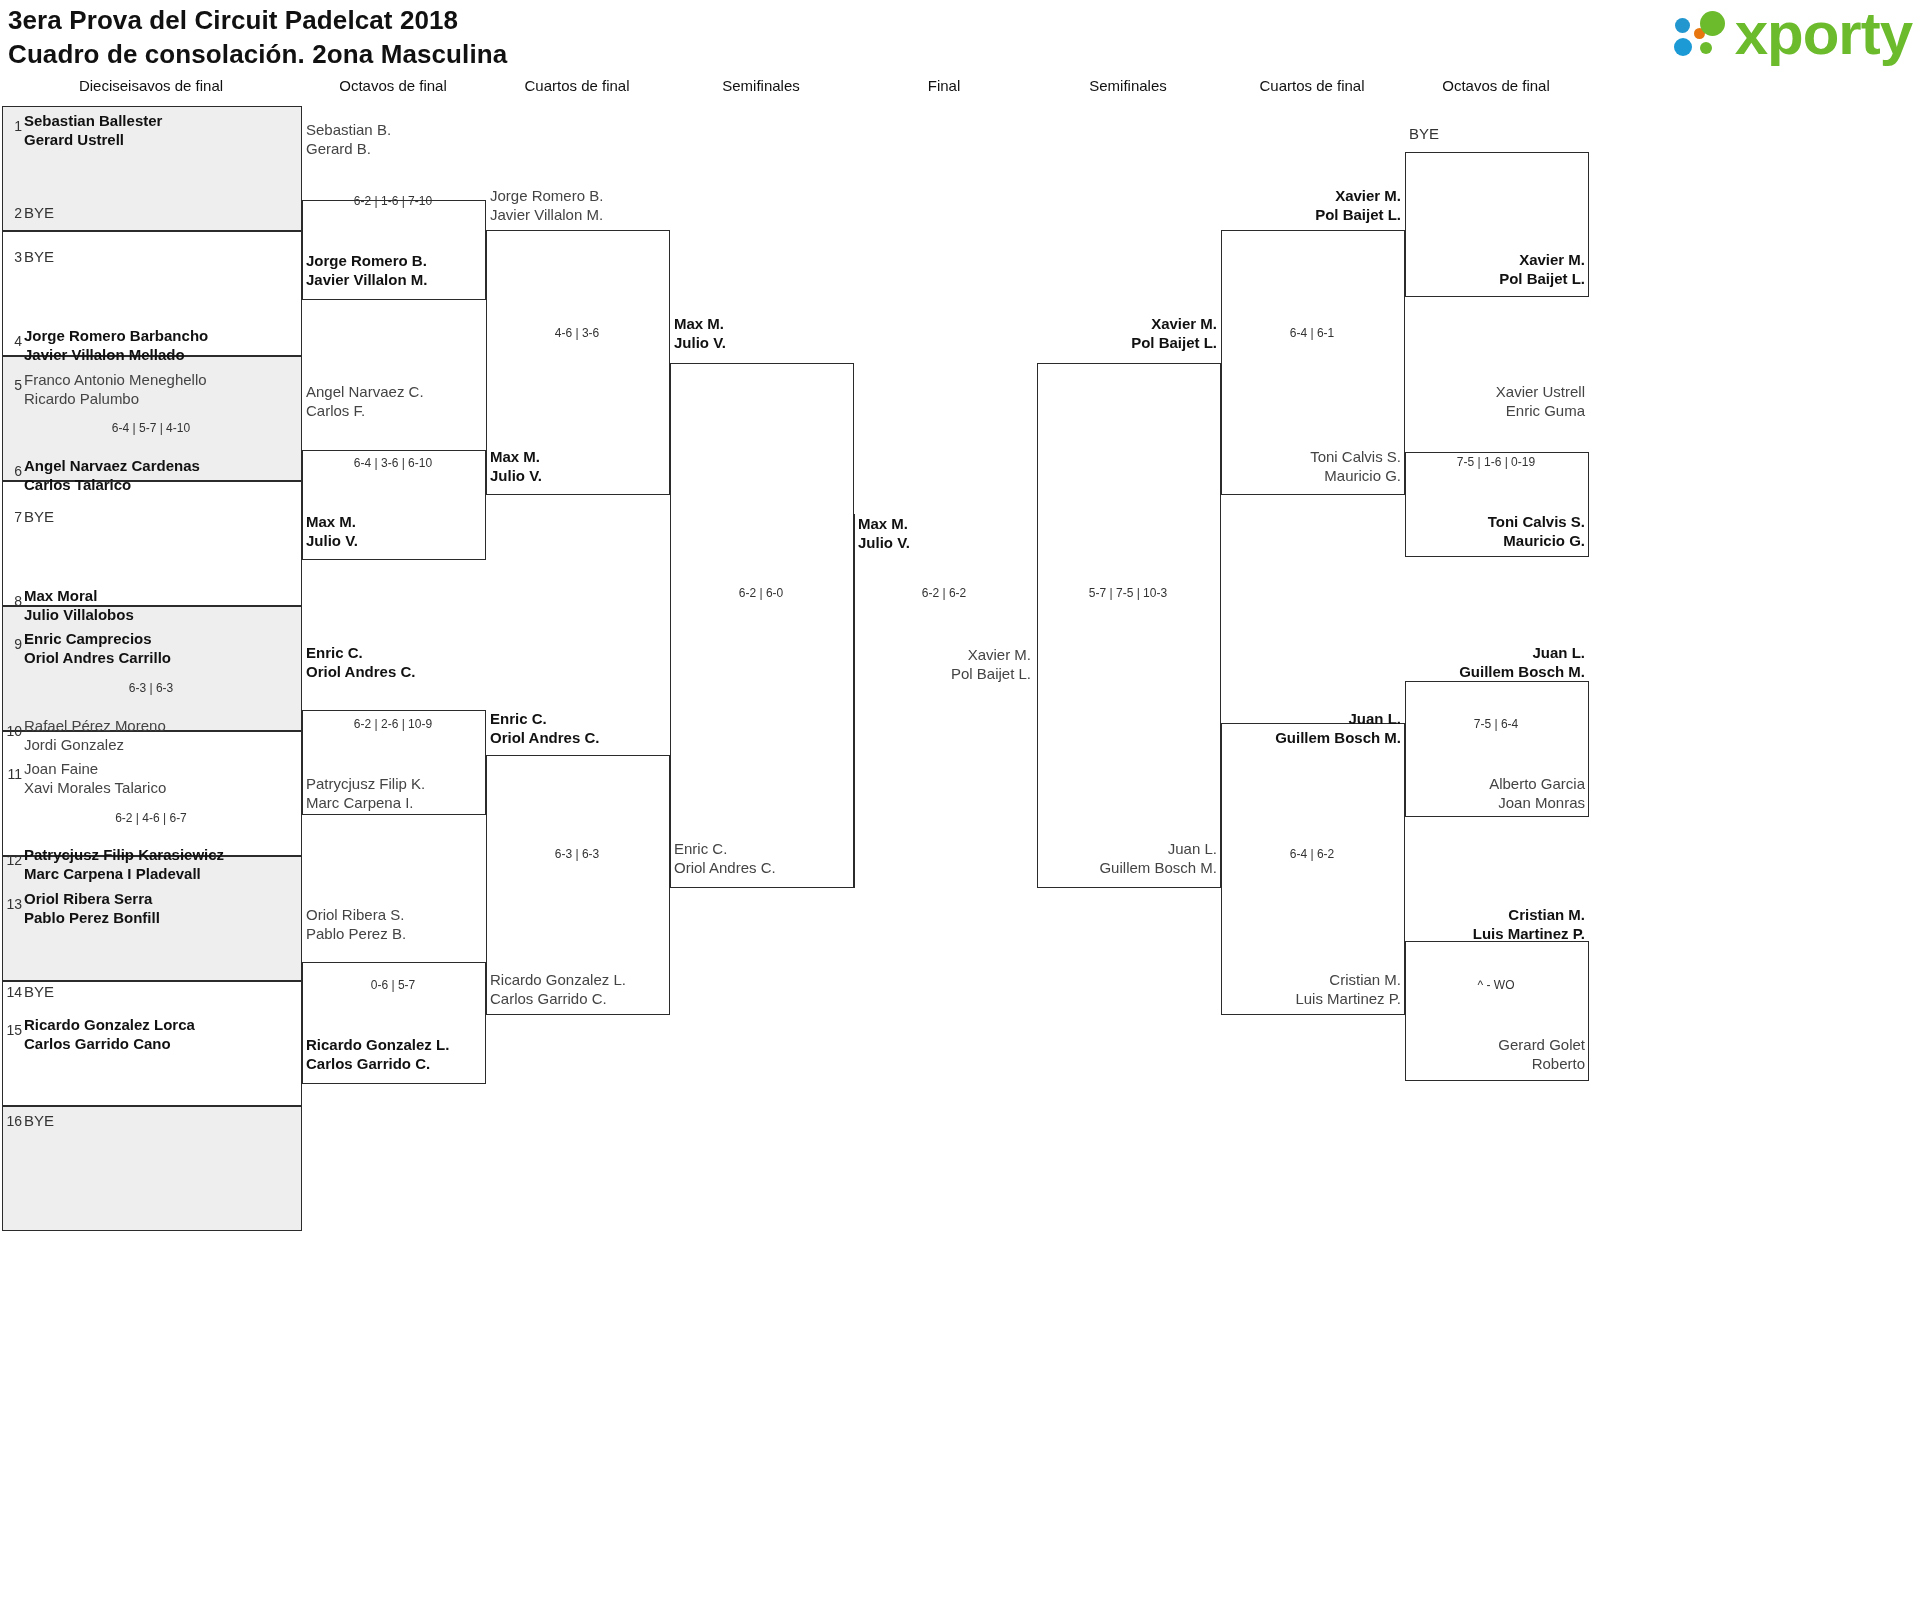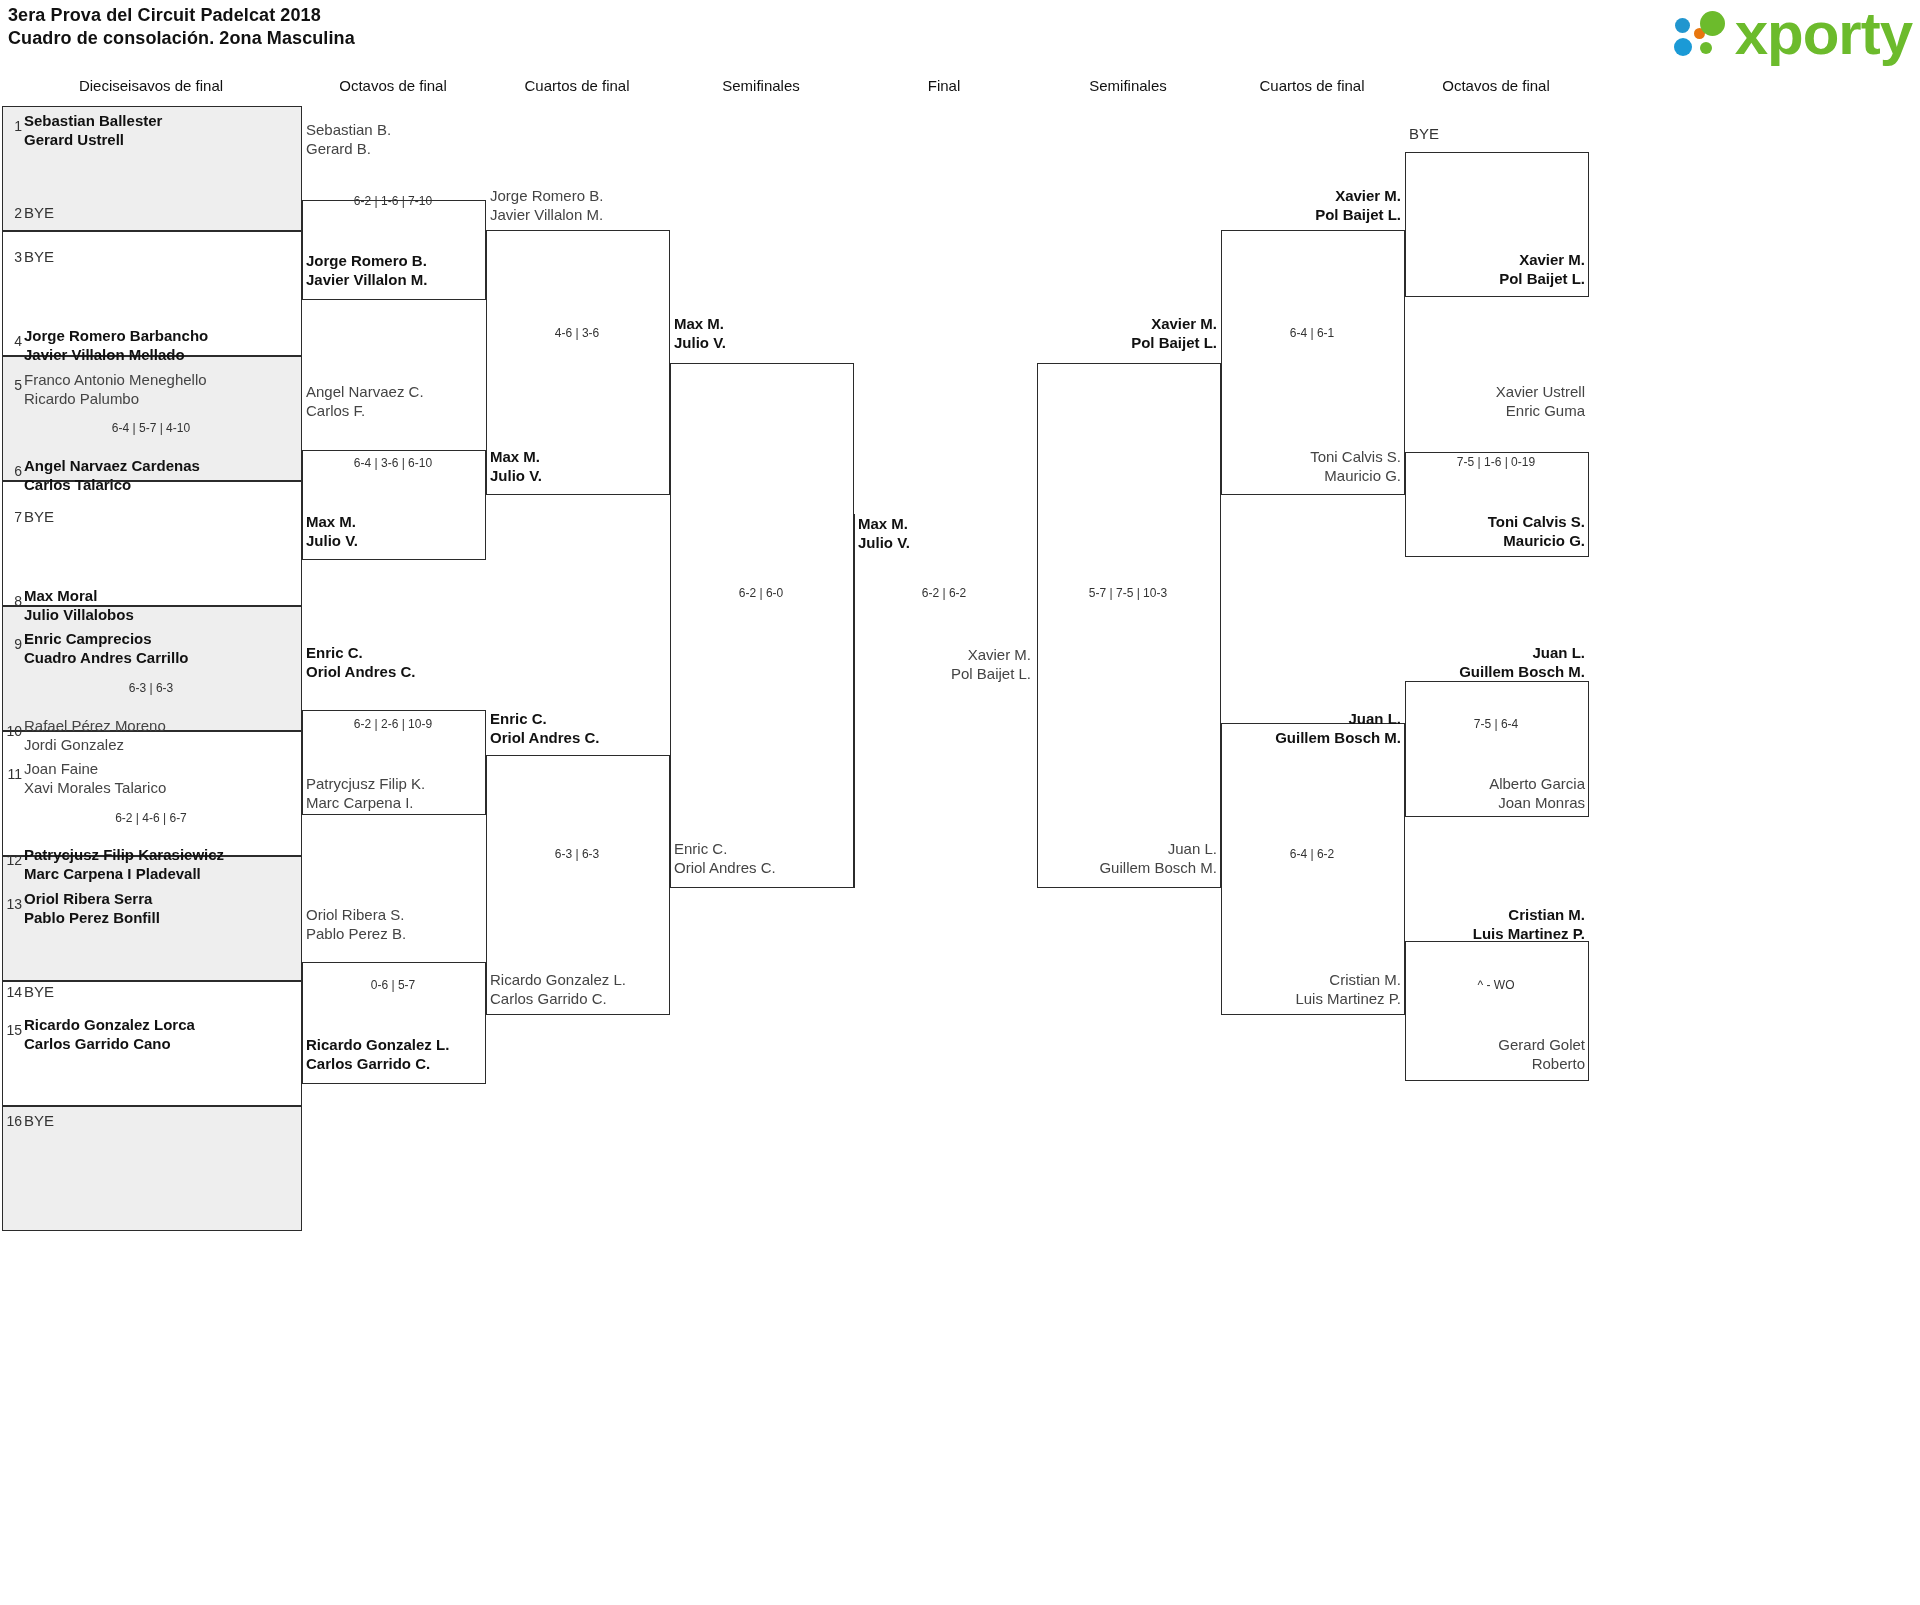--- a/index.html
+++ b/index.html
@@ -13,21 +13,21 @@
     width:1920px;
     height:1605px;
     overflow:hidden;
     background:#fff;
   }
 
   
   .title{
     position:absolute;
     left:8px; top:4px;
-    font-size:18px;
+    font-size:26px;
     font-weight:bold;
     line-height:1.30;
     letter-spacing:.1px;
     white-space:pre;
   }
   .logo{
     position:absolute;
     right:8px; top:8px;
     height:52px;
     display:flex;
@@ -148,21 +148,21 @@
   <div class="seed" style="left:0px;  top:463px;">6</div>
   <div class="team win" style="left:24px; top:456px;"><span>Angel Narvaez Cardenas</span><br><span>Carlos Talarico</span></div>
 
   <div class="seed" style="left:0px;  top:509px;">7</div>
   <div class="bye" style="left:24px; top:508px;">BYE</div>
 
   <div class="seed" style="left:0px;  top:593px;">8</div>
   <div class="team win" style="left:24px; top:586px;"><span>Max Moral</span><br><span>Julio Villalobos</span></div>
 
   <div class="seed" style="left:0px;  top:636px;">9</div>
-  <div class="team win" style="left:24px; top:629px;"><span>Enric Camprecios</span><br><span>Cuadro Andres Carrillo</span></div>
+  <div class="team win" style="left:24px; top:629px;"><span>Enric Camprecios</span><br><span>Oriol Andres Carrillo</span></div>
 
   <div class="seed" style="left:0px;  top:723px;">10</div>
   <div class="team lose" style="left:24px; top:716px;"><span>Rafael Pérez Moreno</span><br><span>Jordi Gonzalez</span></div>
 
   <div class="seed" style="left:0px;  top:766px;">11</div>
   <div class="team lose" style="left:24px; top:759px;"><span>Joan Faine</span><br><span>Xavi Morales Talarico</span></div>
 
   <div class="seed" style="left:0px;  top:852px;">12</div>
   <div class="team win" style="left:24px; top:845px;"><span>Patrycjusz Filip Karasiewicz</span><br><span>Marc Carpena I Pladevall</span></div>
 

